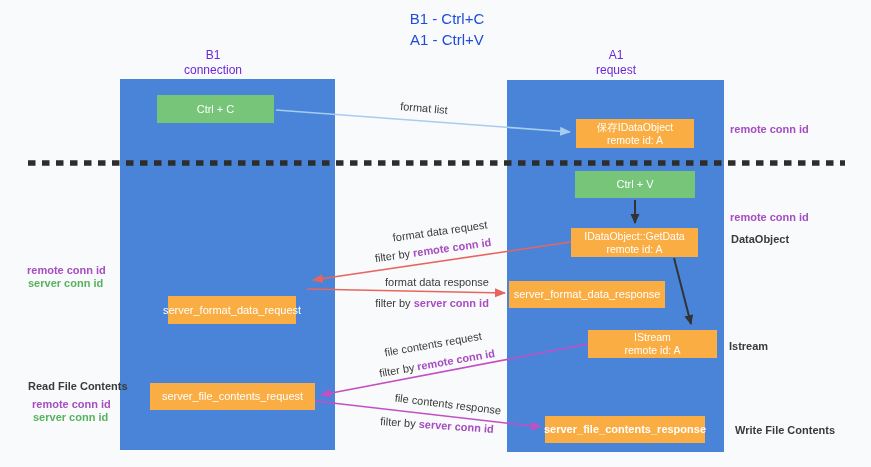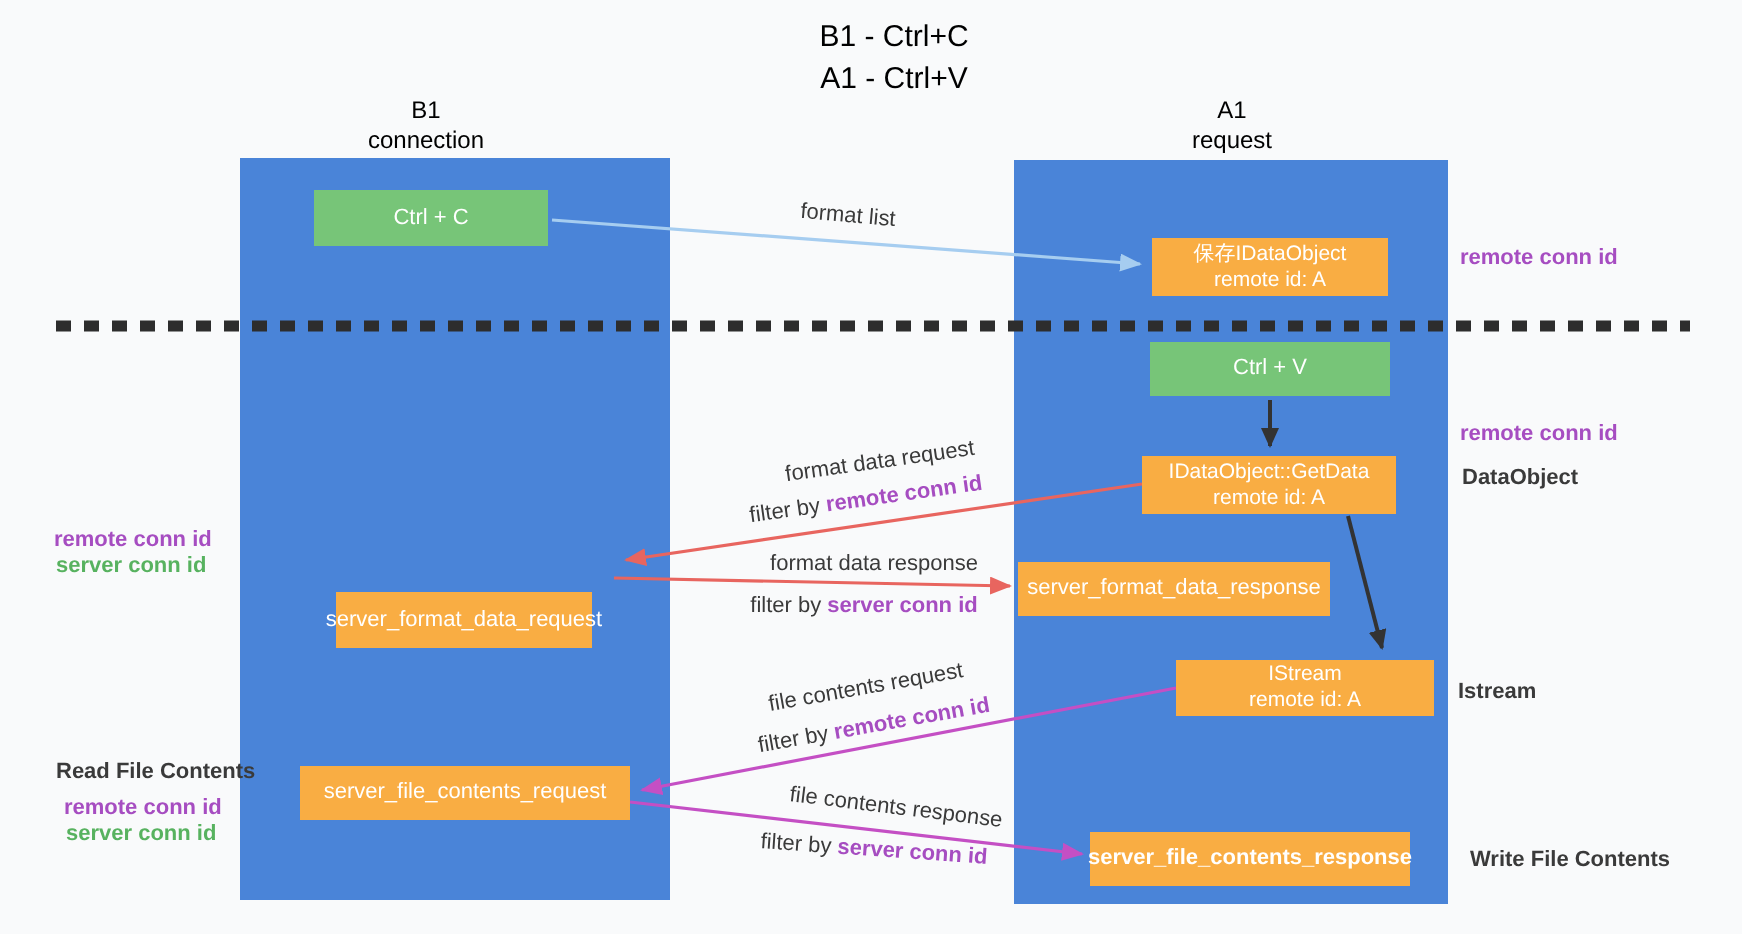--- a/index.html
+++ b/index.html
@@ -1,23 +1,23 @@
 <!DOCTYPE html>
 <html><head>
 <meta charset="utf-8">
 <style>
   html,body{margin:0;padding:0;}
   body{font-family:"Liberation Sans","DejaVu Sans",sans-serif;background:#f9fafb;}
   #canvas{position:relative;width:871px;height:467px;background:#f9fafb;overflow:hidden;}
 
   .title-block{position:absolute;left:447px;top:8px;transform:translateX(-50%);
-    text-align:center;color:#000000;font-size:15px;line-height:21px;}
+    text-align:center;color:#1d4ed8;font-size:15px;line-height:21px;}
 
   .col-header{position:absolute;transform:translateX(-50%);text-align:center;
-    color:#000000;font-size:12px;line-height:15px;}
+    color:#6d28d9;font-size:12px;line-height:15px;}
 
   .lane{position:absolute;background:#4a84d8;z-index:1;}
 
   svg.overlay{position:absolute;left:0;top:0;z-index:2;}
 
   .box{position:absolute;z-index:3;display:flex;flex-direction:column;align-items:center;
     justify-content:center;color:#ffffff;text-align:center;font-size:10.5px;line-height:13px;}
   .box.green{background:#77c578;}
   .box.orange{background:#f9ad43;}
   .box.single{font-size:11px;}

